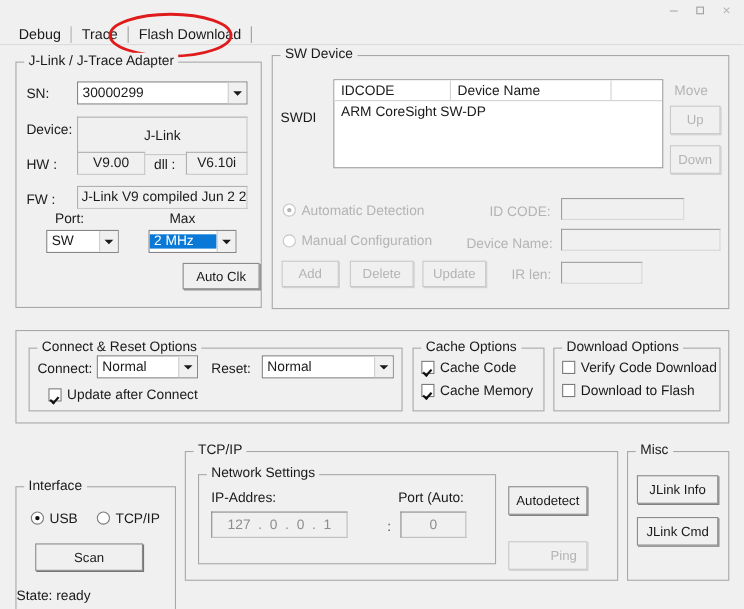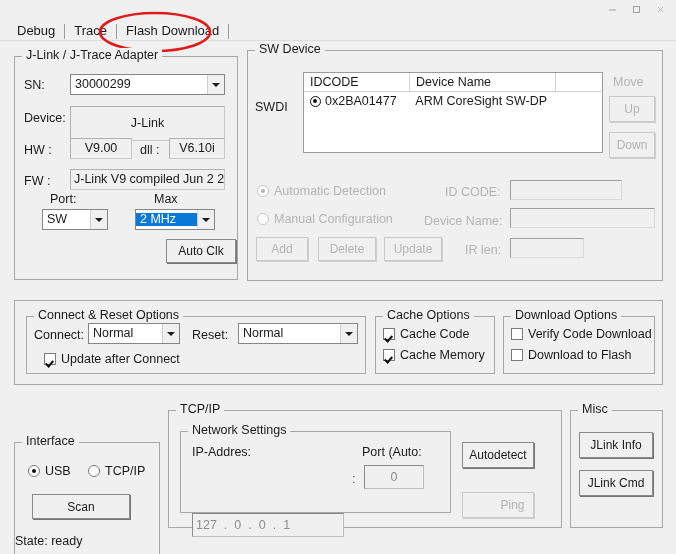--- a/index.html
+++ b/index.html
@@ -223,24 +223,20 @@
 
     <div class="lbl" style="left:8px; top:50px;">SWDI</div>
 
     <div class="tbl" style="left:56px; top:22px; width:300px; height:81px;">
       <div class="thead">
         <div class="th" style="width:106px;">IDCODE</div>
         <div class="th" style="width:146px;">Device Name</div>
         <div class="th" style="width:46px; border-right:none;"></div>
       </div>
       <div class="trow">
-        <div class="td" style="width:106px;">
-          <span class="bullseye"></span>
-          <span>0x2BA01477</span>
-        </div>
         <div class="td" style="width:194px;">ARM CoreSight SW-DP</div>
       </div>
     </div>
 
     <div class="lbl dim" style="left:366px; top:25px;">Move</div>
     <div class="btn dis" style="left:362px; top:46px; width:46px; height:26px;">Up</div>
     <div class="btn dis" style="left:362px; top:82px; width:46px; height:26px;">Down</div>
 
     <div class="rad dim" style="left:10px; top:134px;">
       <span class="circ on"></span>
@@ -334,21 +330,21 @@
 
   <div class="grp" style="left:168px; top:410px; width:394px; height:118px;">
     <div class="gbox"></div>
     <div class="glabel">TCP/IP</div>
 
     <div class="grp" style="left:12px; top:21px; width:271px; height:82px;">
       <div class="gbox"></div>
       <div class="glabel">Network Settings</div>
 
       <div class="lbl" style="left:12px; top:14px;">IP-Addres:</div>
-      <div class="txt sunken" style="left:12px; top:34px; width:152px; height:24px; justify-content:flex-start; color:#8d8d8d; letter-spacing:0;margin-top:48px;">
+      <div class="txt sunken" style="left:12px; top:34px; width:124px; height:24px; justify-content:center; color:#8d8d8d; letter-spacing:0;">
         <span>127</span>
         <span style="padding:0 7px;">.</span>
         <span>0</span>
         <span style="padding:0 7px;">.</span>
         <span>0</span>
         <span style="padding:0 7px;">.</span>
         <span>1</span>
       </div>
 
       <div class="lbl" style="left:182px; top:14px;">Port (Auto:</div>

